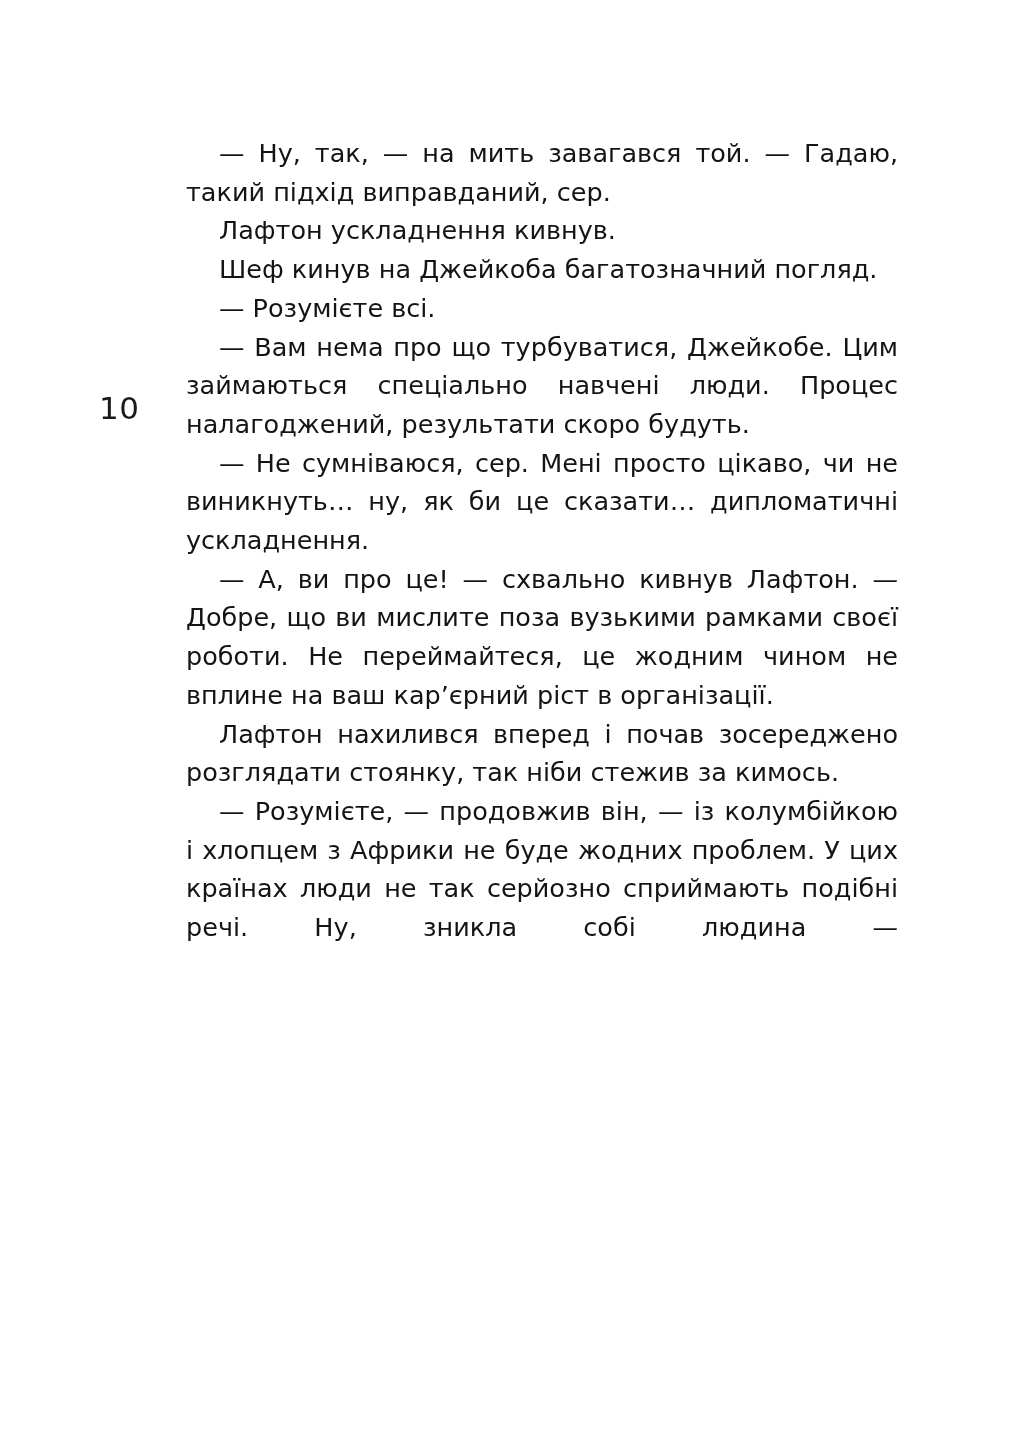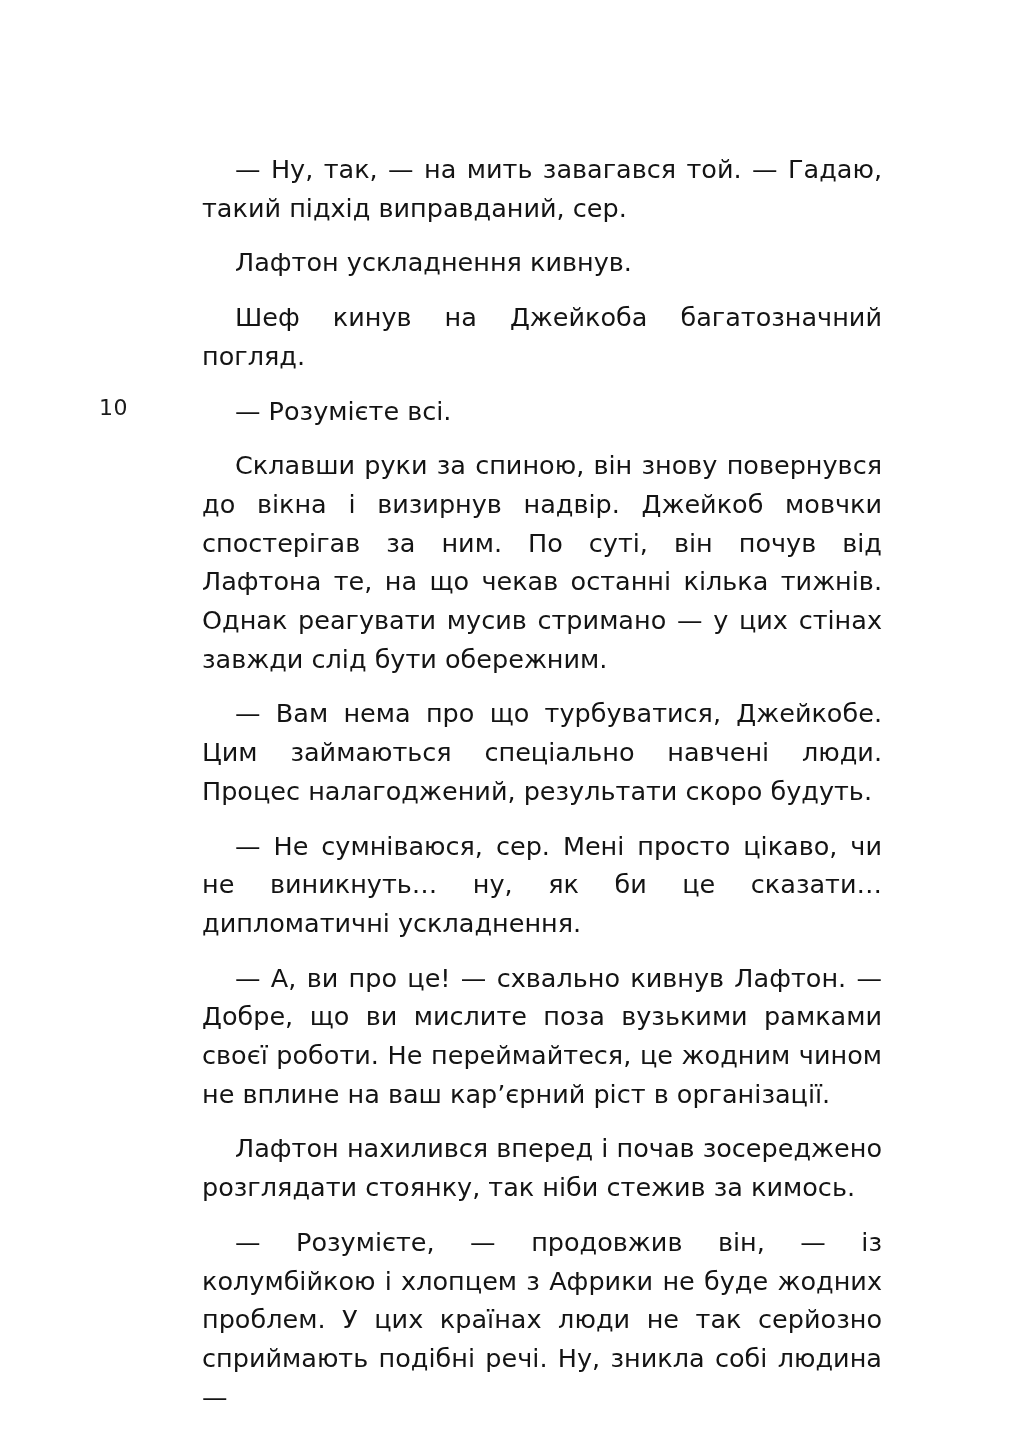--- a/index.html
+++ b/index.html
@@ -17,21 +17,21 @@
     overflow: hidden;
     font-family: "DejaVu Sans", "Liberation Sans", sans-serif;
     -webkit-font-smoothing: antialiased;
   }
 
   
   .folio {
     position: absolute;
     left: 99px;
     top: 393px;
-    font-size: 22px;
+    font-size: 31px;
     line-height: 30px;
     letter-spacing: 0.5px;
     color: #1a1a1a;
     font-weight: 400;
     white-space: nowrap;
   }
 
   
   .textblock {
     position: absolute;
@@ -42,21 +42,21 @@
     font-size: 25.5px;
     line-height: 38.7px;
     text-align: justify;
     text-justify: inter-word;
     font-weight: 400;
     hyphens: none;
     word-spacing: 0px;
   }
 
   .textblock p {
-    margin: 16px;
+    margin: 0;
     padding: 0;
     text-indent: 33px;
     text-align: justify;
   }
 
   
   .textblock p.continues,
   .textblock p.continues-last-line {
     text-align-last: justify;
   }
@@ -71,21 +71,20 @@
 
 <div class="page" style="background: rgb(255, 255, 255); color: rgb(20, 20, 20);">
 
   <div class="folio">10</div>
 
   <div class="textblock" id="textblock">
       <p class="closed">— Ну, так, — на мить завагався той. — Гадаю, такий підхід виправданий, сер.</p>
       <p class="closed">Лафтон ускладнення кивнув.</p>
       <p class="closed">Шеф кинув на Джейкоба багатозначний погляд.</p>
       <p class="closed">— Розумієте всі.</p>
-      <p class="closed">Склавши руки за спиною, він знову повернувся до вікна і визирнув надвір. Джейкоб мовчки спостерігав за ним. По суті, він почув від Лафтона те, на що чекав останні кілька тижнів. Однак реагувати мусив стримано — у цих стінах завжди слід бути обережним.</p>
       <p class="closed">— Вам нема про що турбуватися, Джейкобе. Цим займаються спеціально навчені люди. Процес налагоджений, результати скоро будуть.</p>
       <p class="closed">— Не сумніваюся, сер. Мені просто цікаво, чи не виникнуть… ну, як би це сказати… дипломатичні ускладнення.</p>
       <p class="closed">— А, ви про це! — схвально кивнув Лафтон. — Добре, що ви мислите поза вузькими рамками своєї роботи. Не переймайтеся, це жодним чином не вплине на ваш кар’єрний ріст в організації.</p>
       <p class="closed">Лафтон нахилився вперед і почав зосереджено розглядати стоянку, так ніби стежив за кимось.</p>
       <p class="continues">— Розумієте, — продовжив він, — із колумбійкою і хлопцем з Африки не буде жодних проблем. У цих країнах люди не так серйозно сприймають подібні речі. Ну, зникла собі людина —</p>
     </div>
 
 </div>
 
 </body></html>

